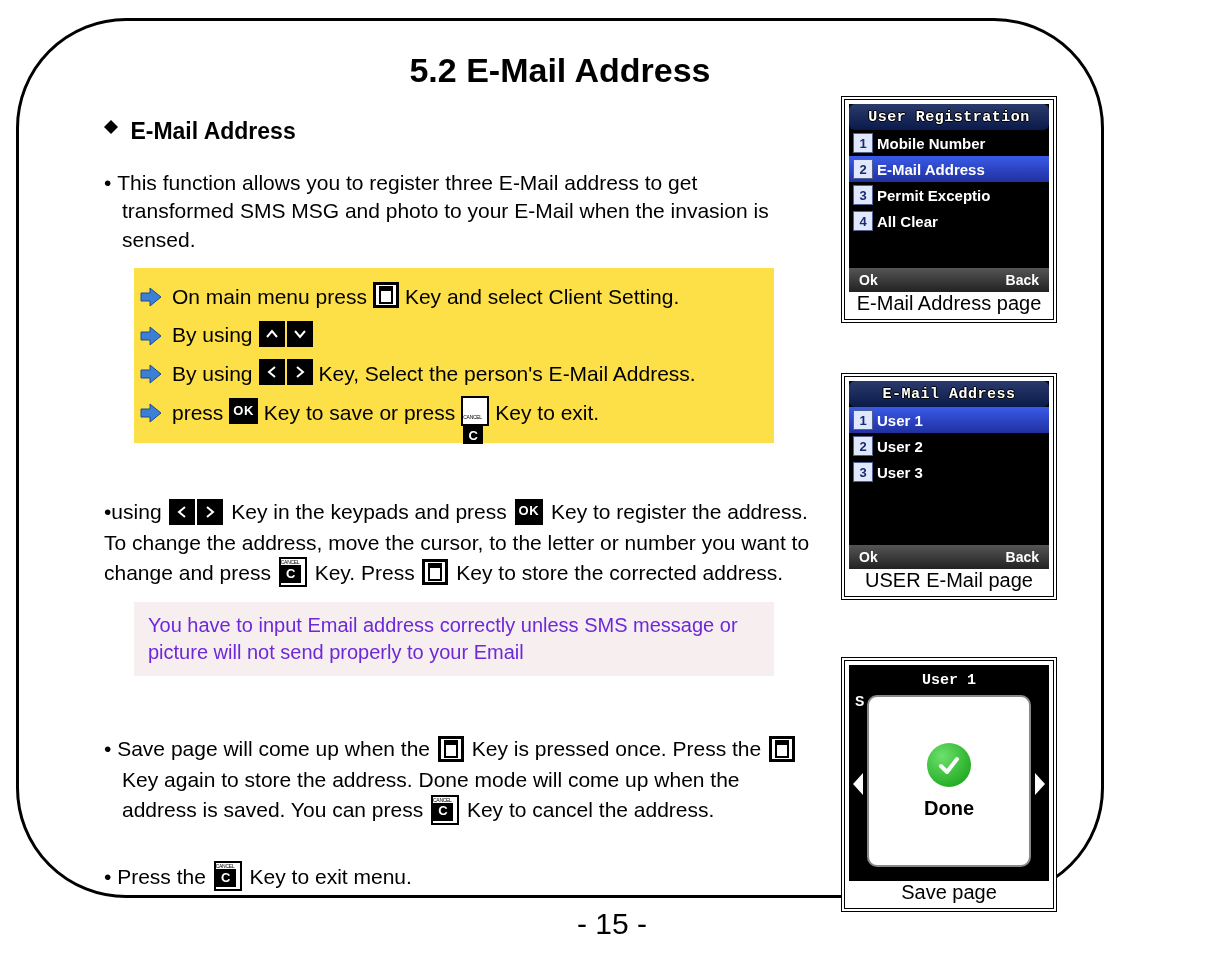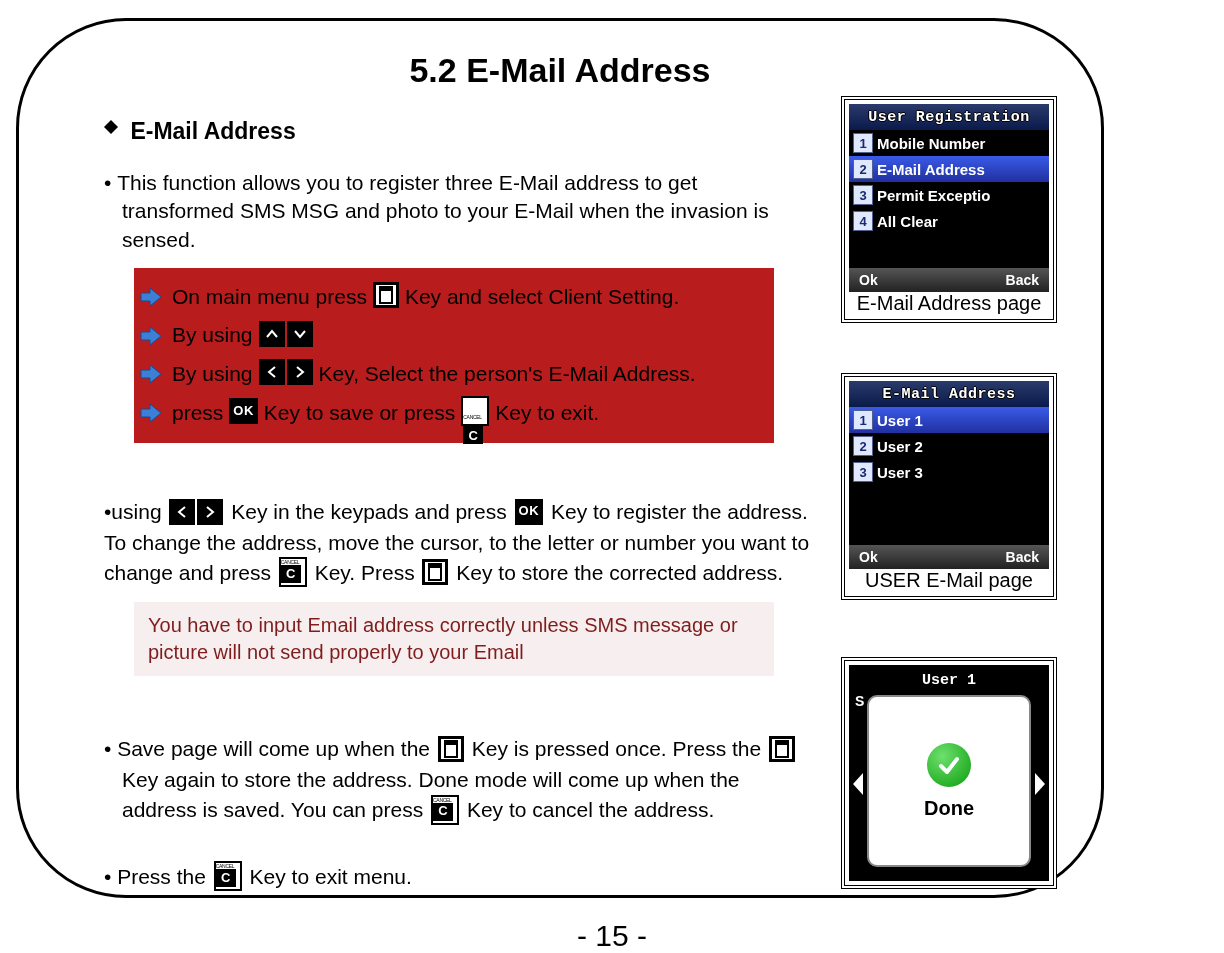--- a/index.html
+++ b/index.html
@@ -47,21 +47,21 @@
     width: 0; height: 0;
     border: 7px solid transparent;
     border-top-color: #000;
   }
   .para {
     margin-left: 18px;
     margin-bottom: 14px;
   }
   .para .bullet { margin-left: -18px; }
   .step-box {
-    background: #b91c1c;
+    background: #fde047;
     margin-left: 30px;
     padding: 10px 8px 10px 6px;
     width: 640px;
   }
   .step-line {
     display: flex;
     align-items: center;
     flex-wrap: wrap;
     padding: 5px 0;
     gap: 4px 6px;
@@ -103,33 +103,33 @@
     font-size:13px; font-weight:bold;
   }
   .key-pair { display:inline-flex; gap:2px; }
   .inline-key { vertical-align: middle; position: relative; top:-2px;}
   .note-box {
     background: #f7efef;
     margin-left: 30px;
     margin-top: 14px;
     padding: 10px 14px;
     width: 640px;
-    color: #7f1d1d;
+    color: #6d28d9;
     font-size: 20px;
   }
   .para-flow {
     margin-left: 18px;
     margin-bottom: 12px;
     line-height: 1.45;
     margin-top: 36px;
   }
   .para-flow .k { display:inline-flex; vertical-align: middle; margin: -4px 2px 0 2px;}
   .page-number {
     position: absolute;
-    left: 0; bottom: 0;
+    left: 0; bottom: 12px;
     width: 100%;
     text-align: center;
     font-size: 30px;
   }
 
   
   .shot {
     position: absolute;
     border: 4px double #000;
     padding: 4px;
@@ -140,20 +140,21 @@
   .shot .screen { width: 200px; background:#000; }
   .shot .caption { }
   .titlebar {
     height: 26px;
     background: linear-gradient(#2a3a6a, #0a1a4a);
     color:#fff;
     display:flex; align-items:center; justify-content:center;
     font-weight:bold; font-size:15px;
     font-family: "Courier New", monospace;
     letter-spacing: 0.5px;
+    border-radius: 6px;
   }
   .outline-text {
     text-shadow: -1px 0 #000, 1px 0 #000, 0 -1px #000, 0 1px #000;
     color:#fff;
   }
   .menu-row {
     display:flex; align-items:center;
     height: 26px;
     color:#fff;
     font-family: Arial, sans-serif;
@@ -447,17 +448,18 @@
       <div class="done-side ds-right"></div>
       <div class="done-popup">
         <div class="checkmark">
           <svg viewBox="0 0 26 26">
               <polyline points="5,14 11,20 21,7" fill="none" stroke="#fff" stroke-width="4" stroke-linecap="round" stroke-linejoin="round"></polyline>
             </svg>
         </div>
         <div class="done-lbl">Done</div>
       </div>
     </div>
+    <div class="caption">Save page</div>
   </div>
 
 </div>
 
 <div class="page-number">- 15 -</div>
 
 </body></html>

